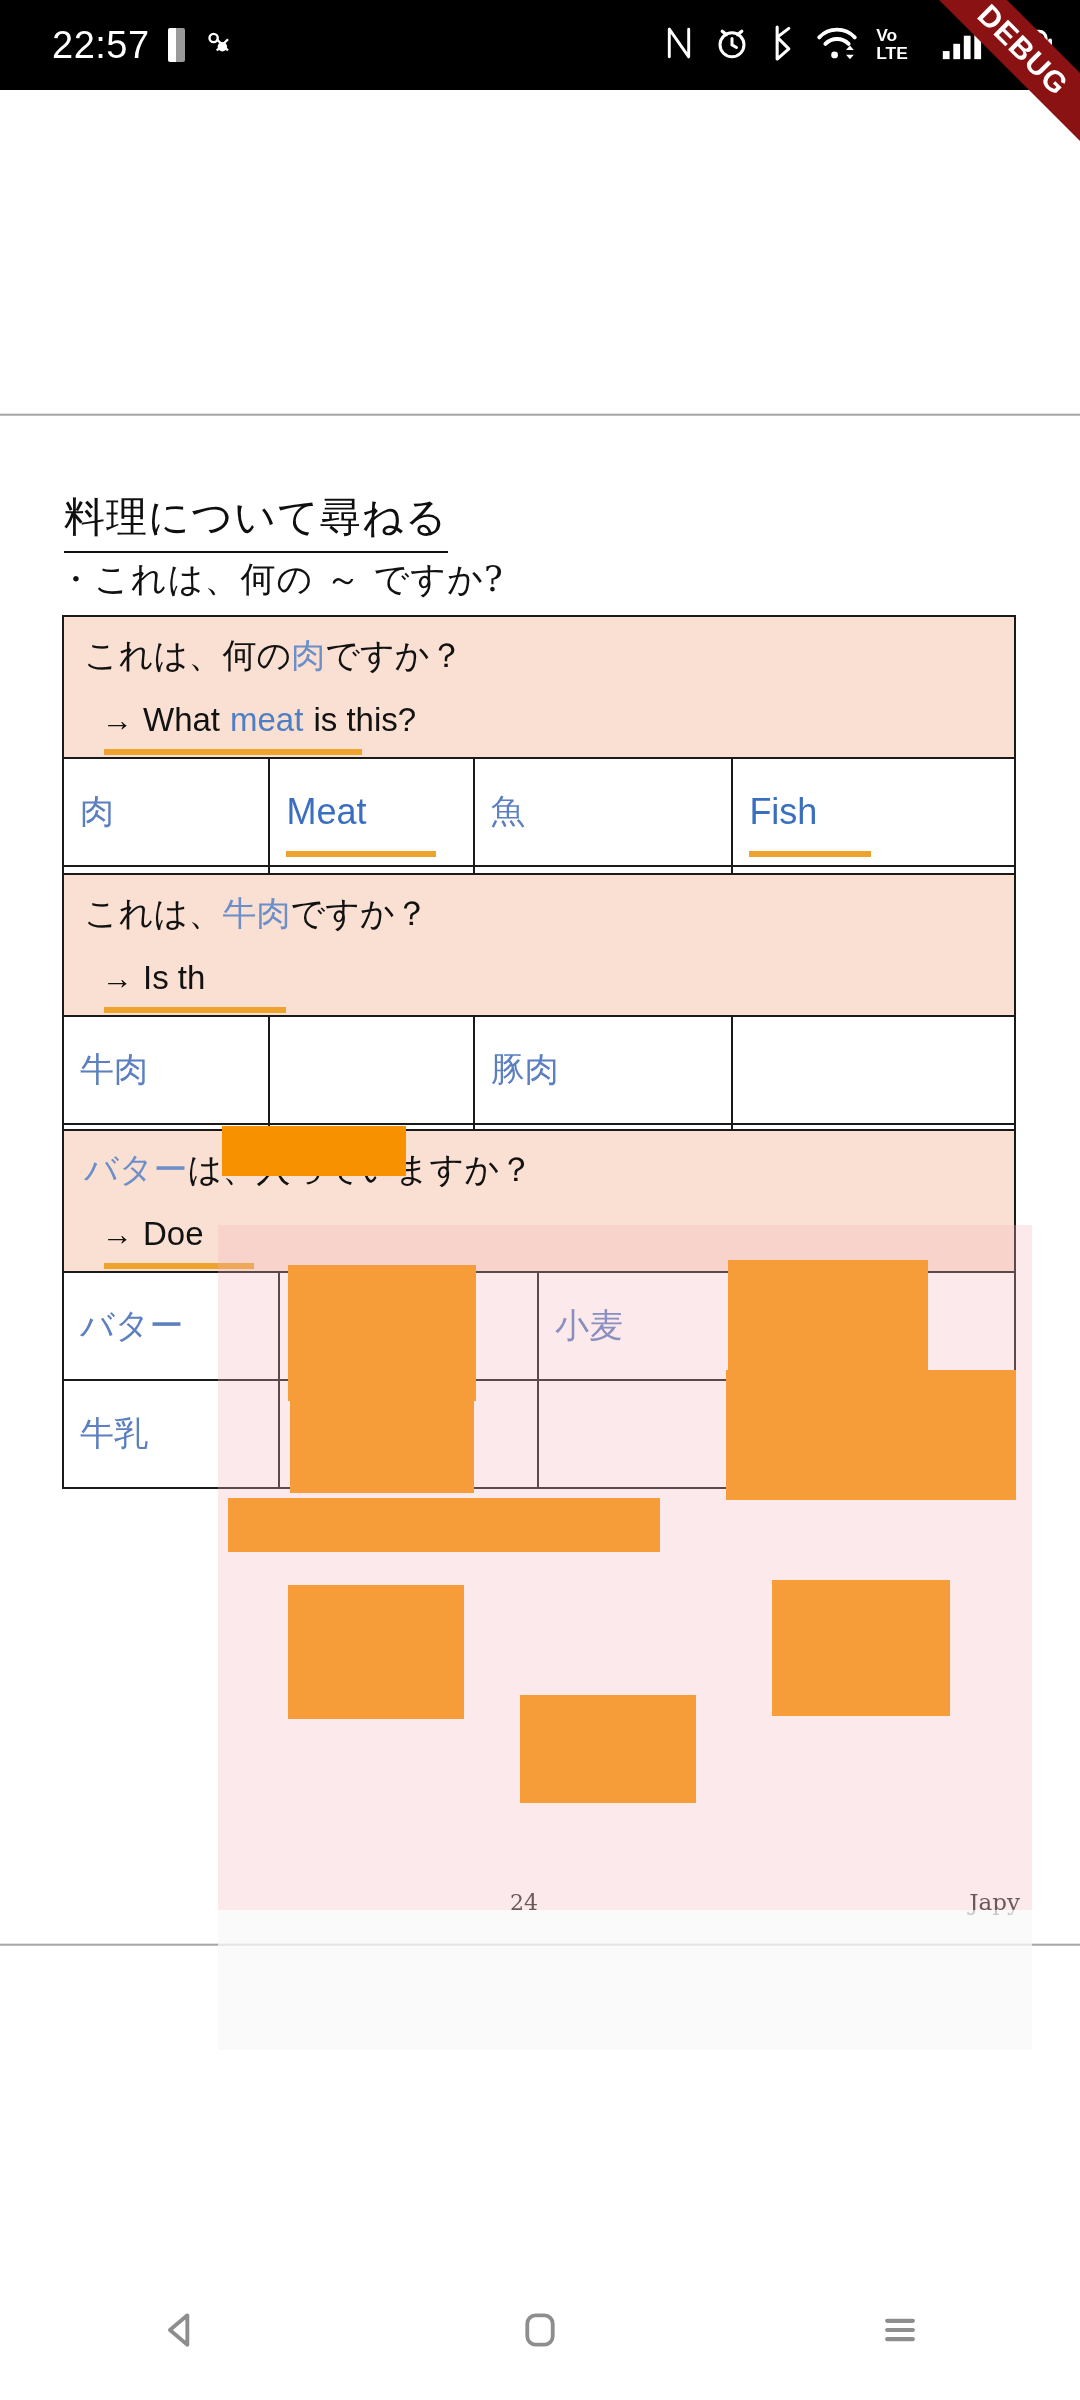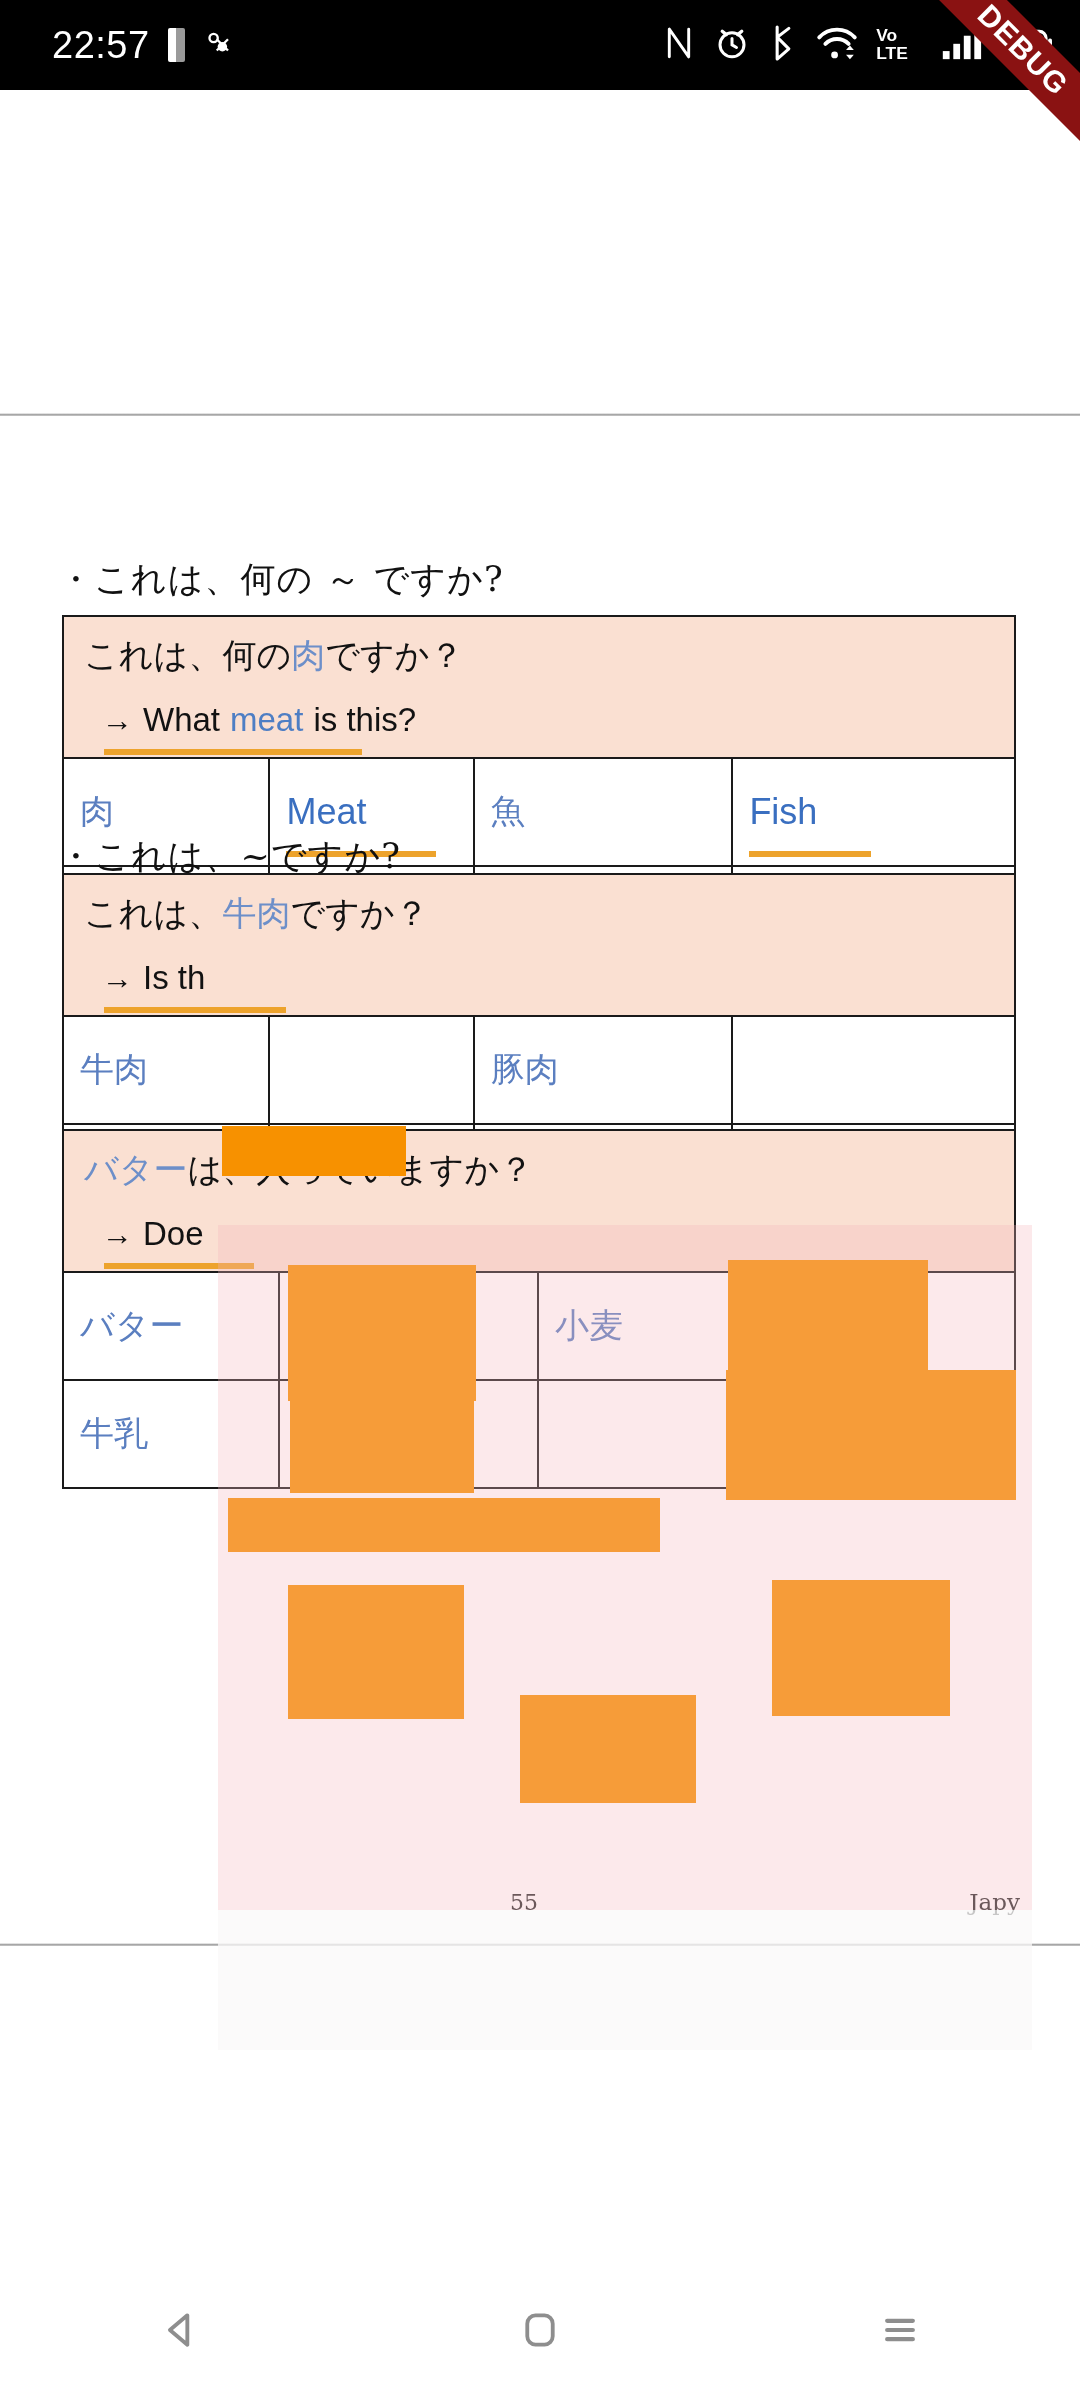--- a/index.html
+++ b/index.html
@@ -360,20 +360,21 @@
   </div>
 
   <div id="viewer">
 
     <div class="page-sep" id="sep-top"></div>
     <div class="page-sep" id="sep-bottom"></div>
 
     <div id="page">
       <div id="page-inner">
 
+        <div id="doc-heading" class="jp">料理について尋ねる</div>
 
         <div class="bullet-line jp" id="bullet-1">・これは、何の ～ ですか?</div>
 
         <table class="qtable" id="table-1">
           <tbody>
               <tr>
             <td class="prompt-cell" colspan="4">
               <div class="prompt-jp">
                 <span>これは、何の</span><span class="kw">肉</span><span>ですか？</span>
               </div>
@@ -406,21 +407,20 @@
             </td>
             <td class="wcol-jp2 c-jp" style="font-size:31px;">ドレッシング</td>
             <td class="wcol-en2 c-en">
               <span>Dressing</span>
               <span class="ul" style="width:188px;"></span>
             </td>
           </tr>
         </tbody>
           </table>
 
-        <div class="bullet-line jp" id="bullet-2">・これは、~ですか?</div>
 
         <table class="qtable" id="table-2">
           <tbody>
               <tr>
             <td class="prompt-cell" colspan="4">
               <div class="prompt-jp">
                 <span>これは、</span><span class="kw">牛肉</span><span>ですか？</span>
               </div>
               <div class="prompt-en">
                 <span class="arrow">→</span>
@@ -467,21 +467,21 @@
           </tr>
           <tr class="vocab-row">
             <td class="c-jp" style="width:216px;">牛乳</td>
             <td class="c-en" style="width:258px;"></td>
             <td class="c-en" colspan="2"></td>
           </tr>
         </tbody>
           </table>
 
         <div id="doc-footer">
-          <span id="page-number">55</span>
+          <span id="page-number">24</span>
           <span id="footer-brand">Japy</span>
         </div>
 
       </div>
     </div>
 
     <div class="overlay-panel" id="overlay-pink"></div>
     <div class="overlay-panel" id="overlay-white"></div>
 
     <div class="redact" style="left:222px; top:1036px; width:184px; height:50px;"></div>

